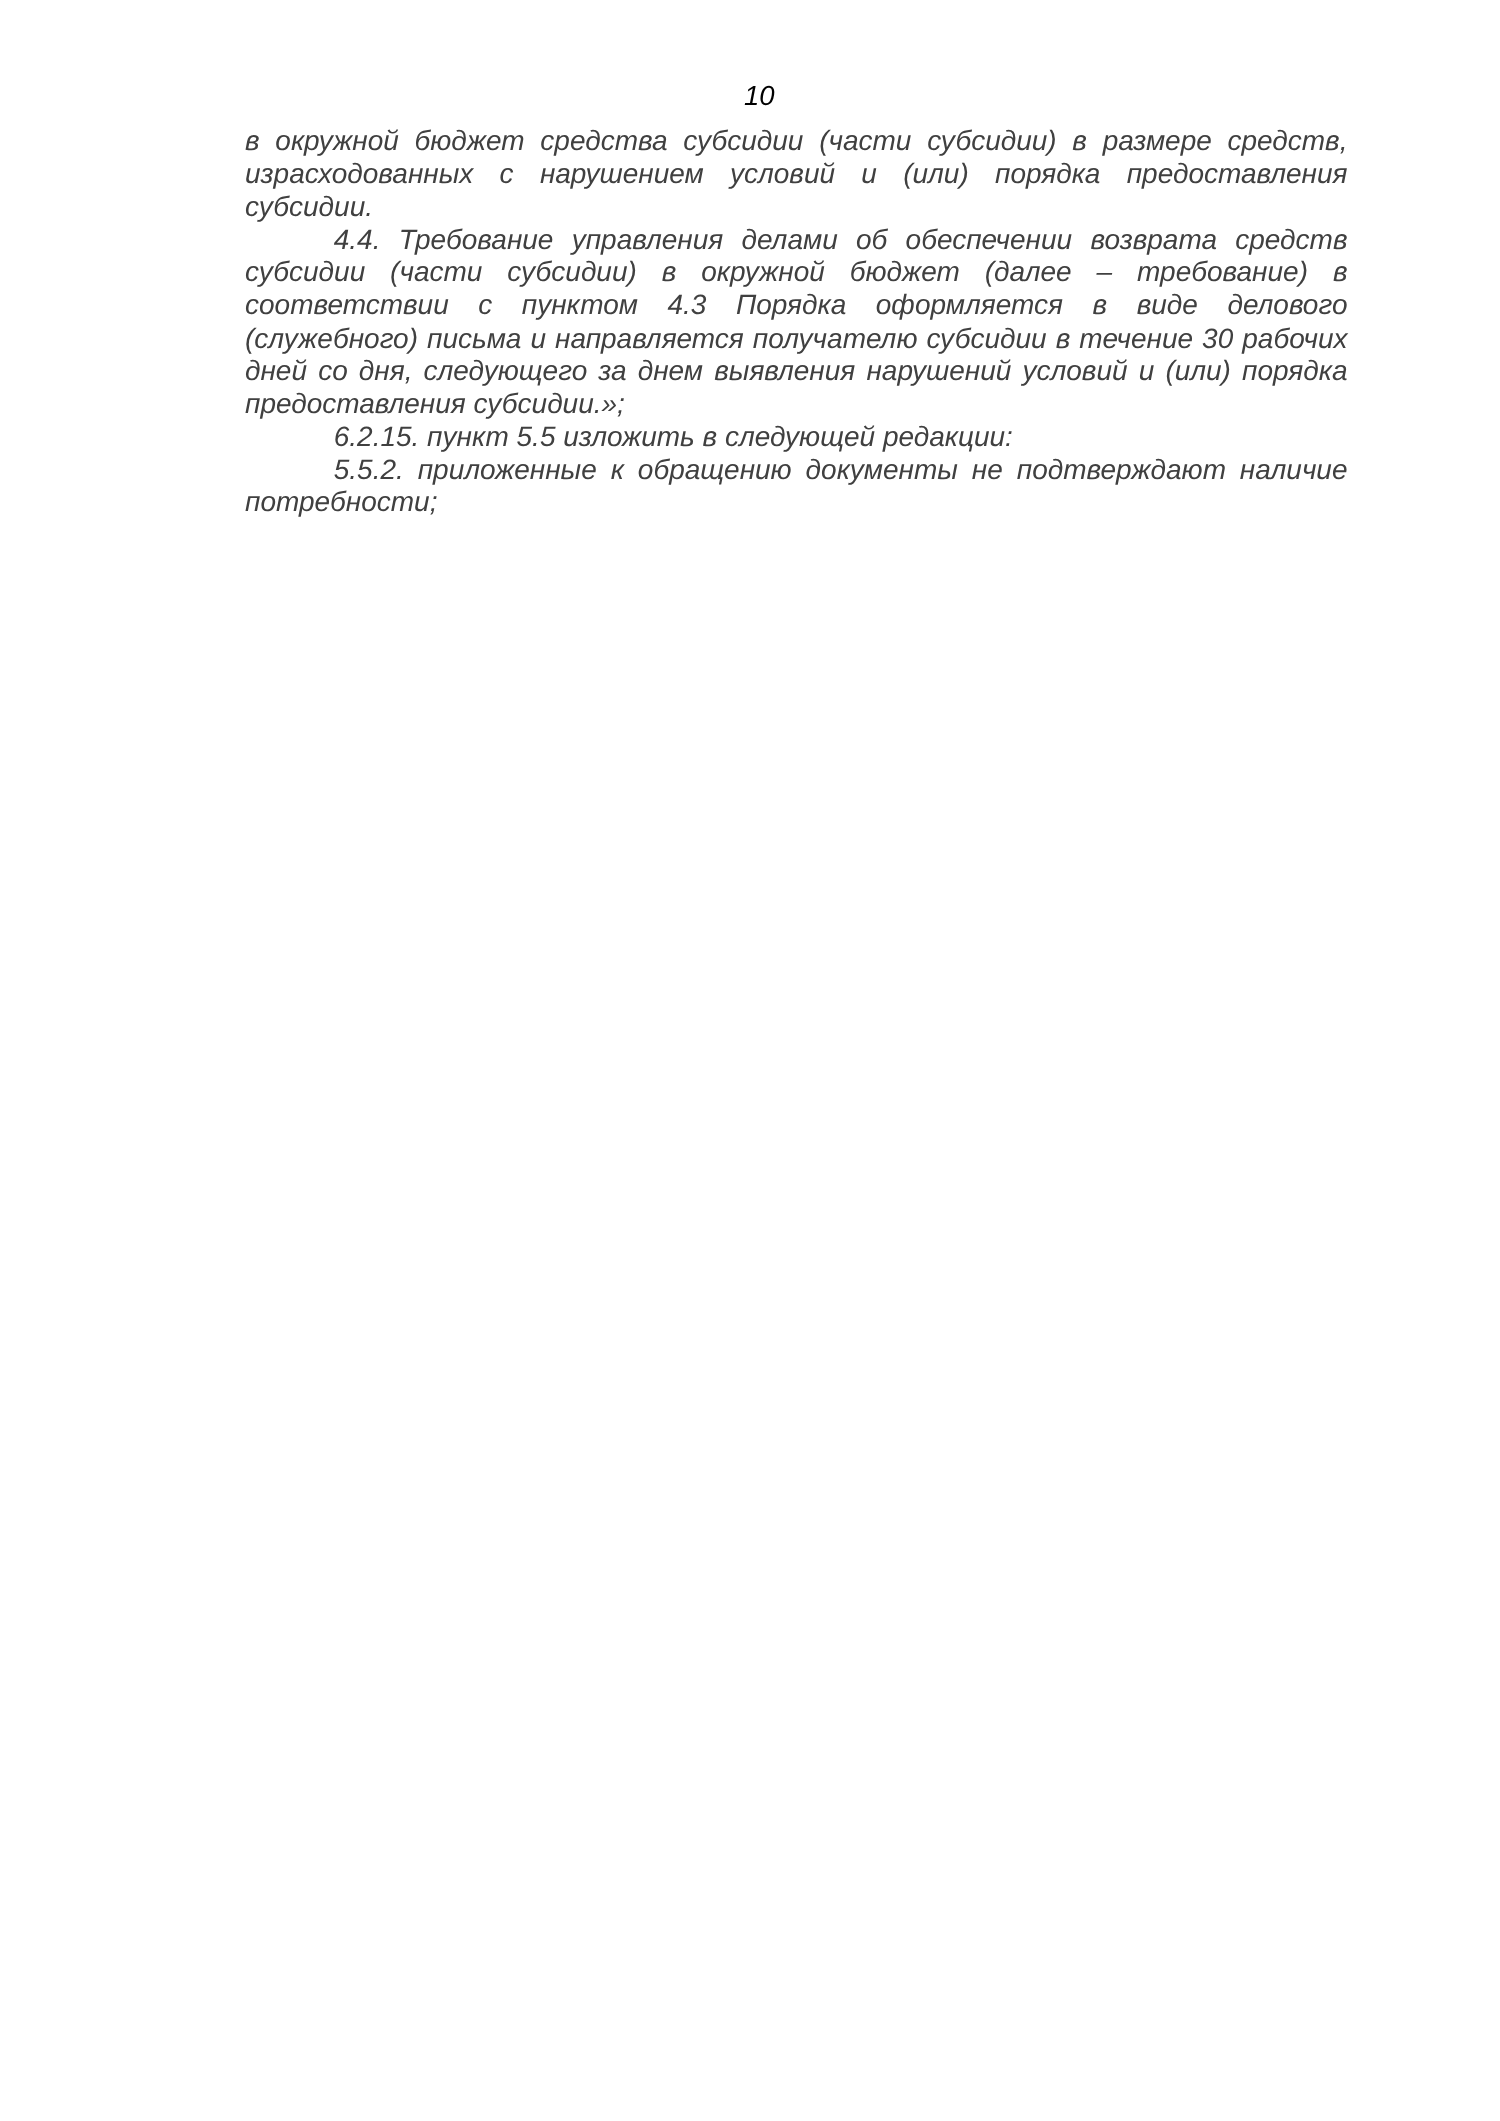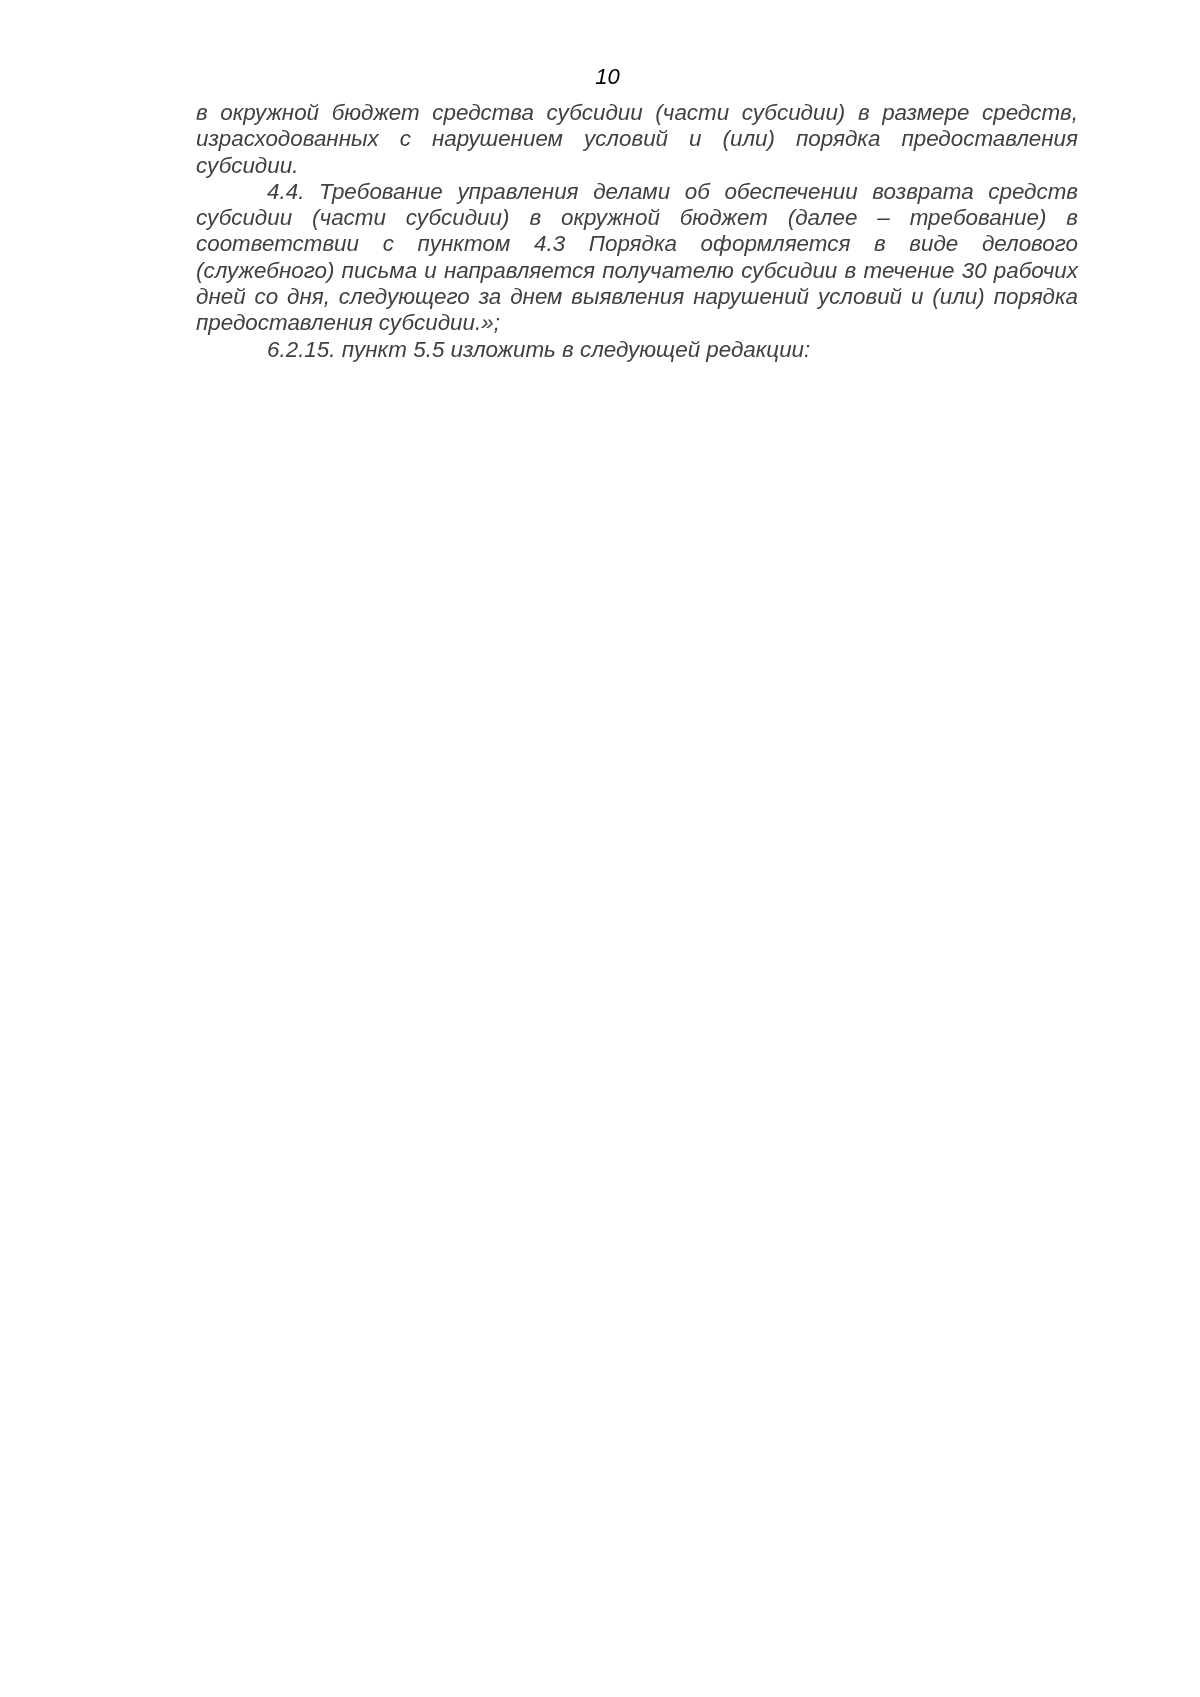--- a/index.html
+++ b/index.html
@@ -18,14 +18,15 @@
   </style>
 </head>
 <body>
 
 <div class="page">
   <div class="page-number">10</div>
   <div class="body-text">
     <p class="para">в окружной бюджет средства субсидии (части субсидии) в размере средств, израсходованных с нарушением условий и (или) порядка предоставления субсидии.</p>
     <p class="para indent">4.4. Требование управления делами об обеспечении возврата средств субсидии (части субсидии) в окружной бюджет (далее – требование) в соответствии с пунктом 4.3 Порядка оформляется в виде делового (служебного) письма и направляется получателю субсидии в течение 30 рабочих дней со дня, следующего за днем выявления нарушений условий и (или) порядка предоставления субсидии.»;</p>
     <p class="para indent">6.2.15. пункт 5.5 изложить в следующей редакции:</p>
+    <p class="para indent">5.5.2. приложенные к обращению документы не подтверждают наличие потребности;</p>
   </div>
 </div>
 
 </body></html>

